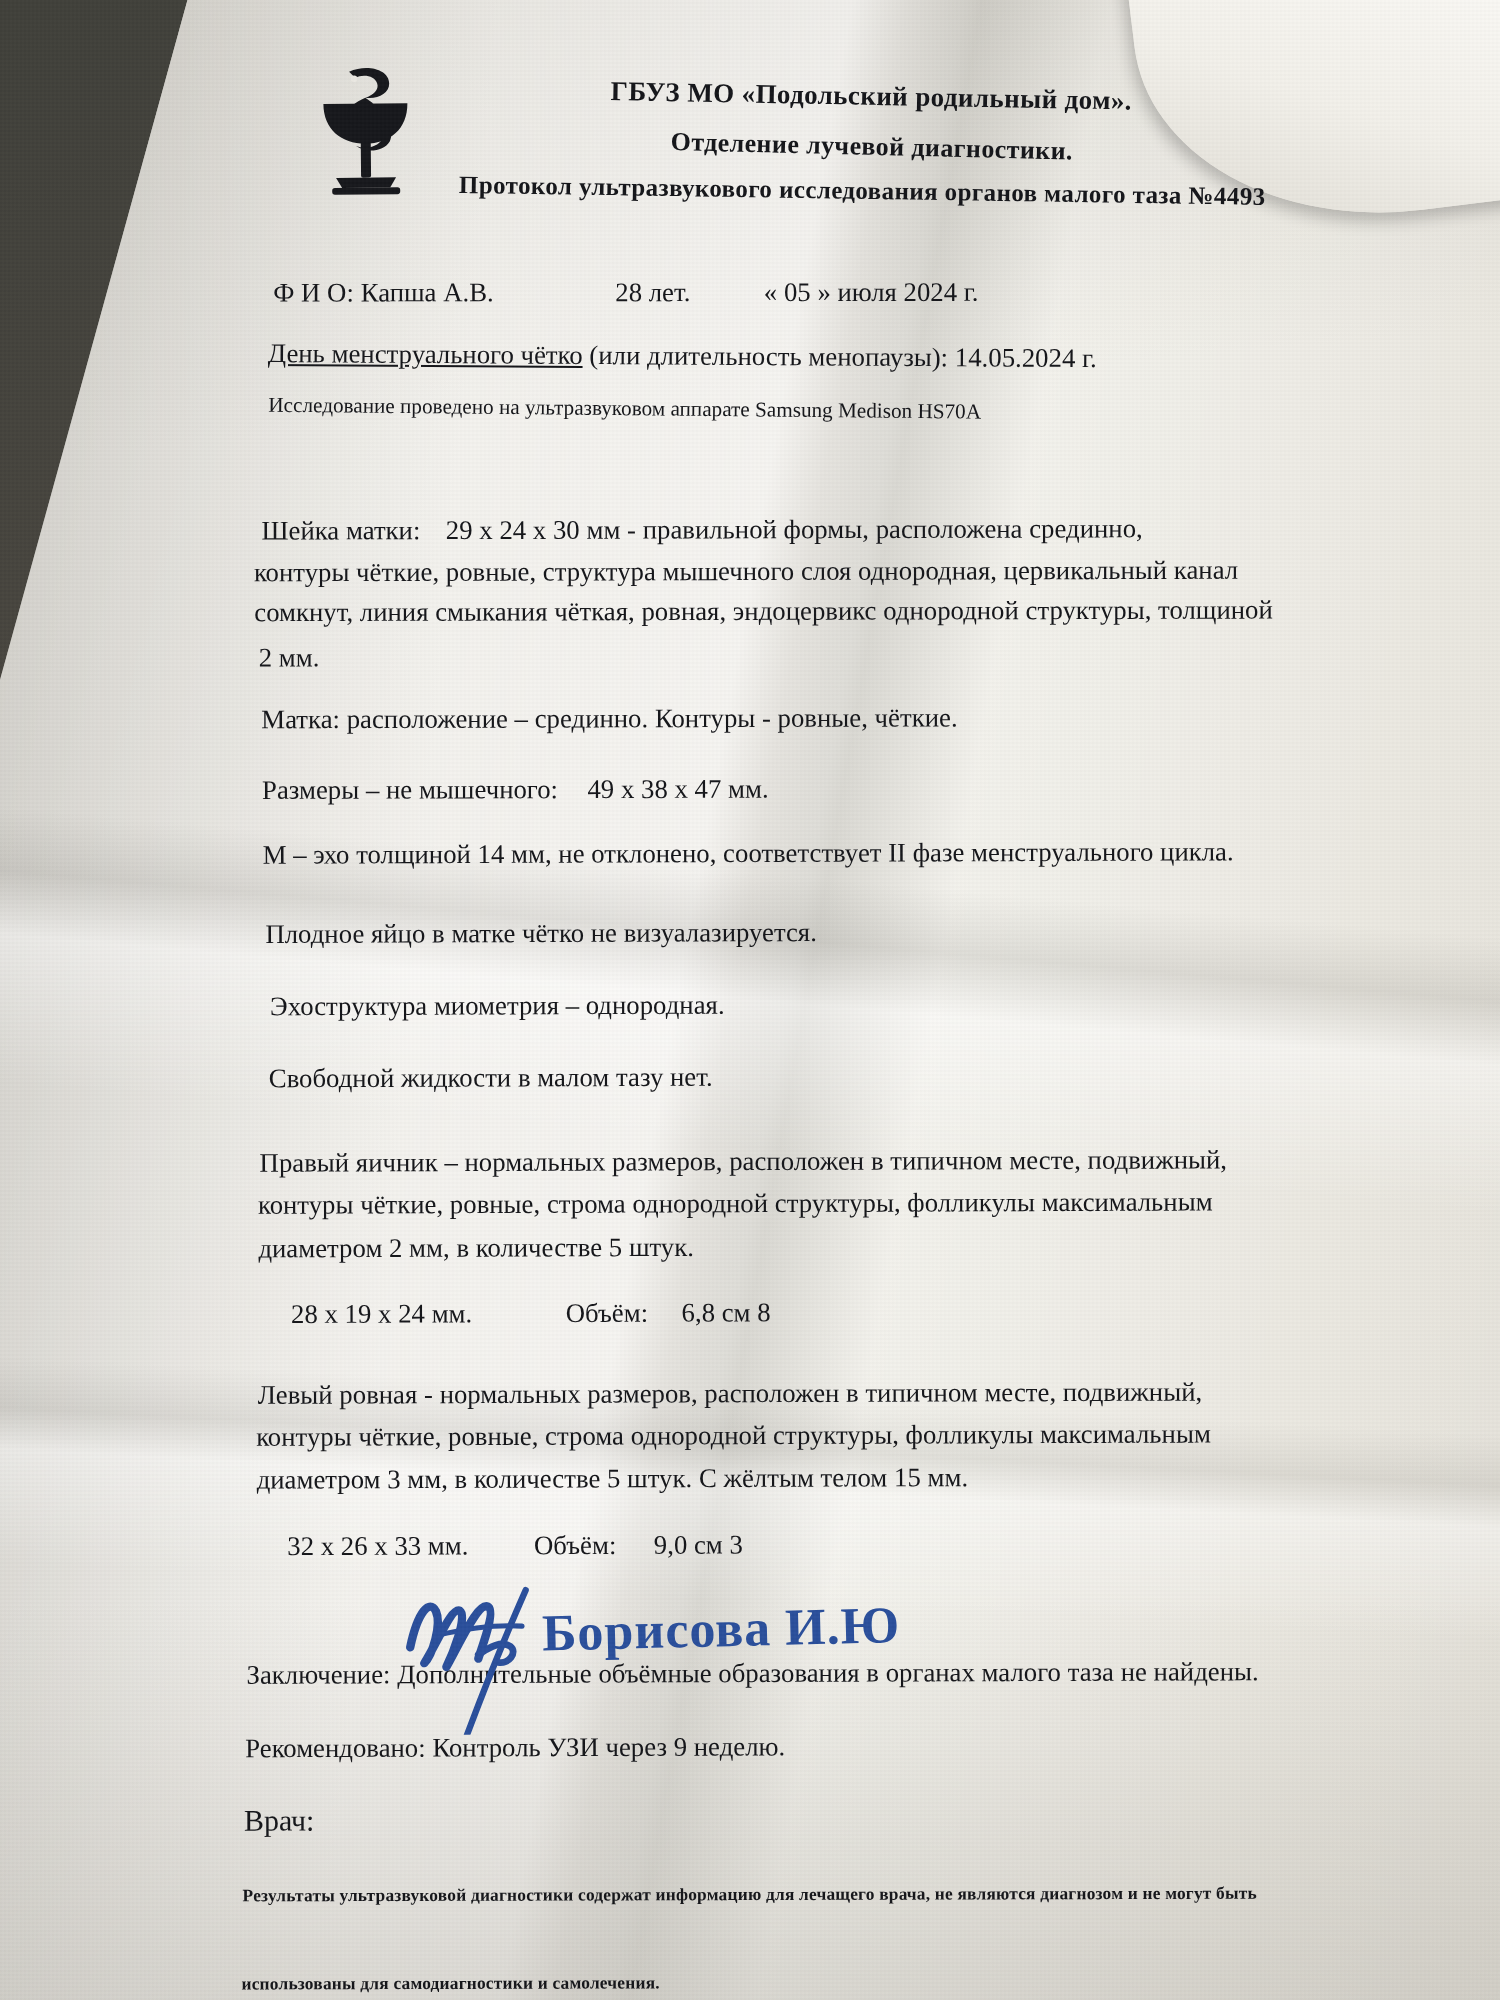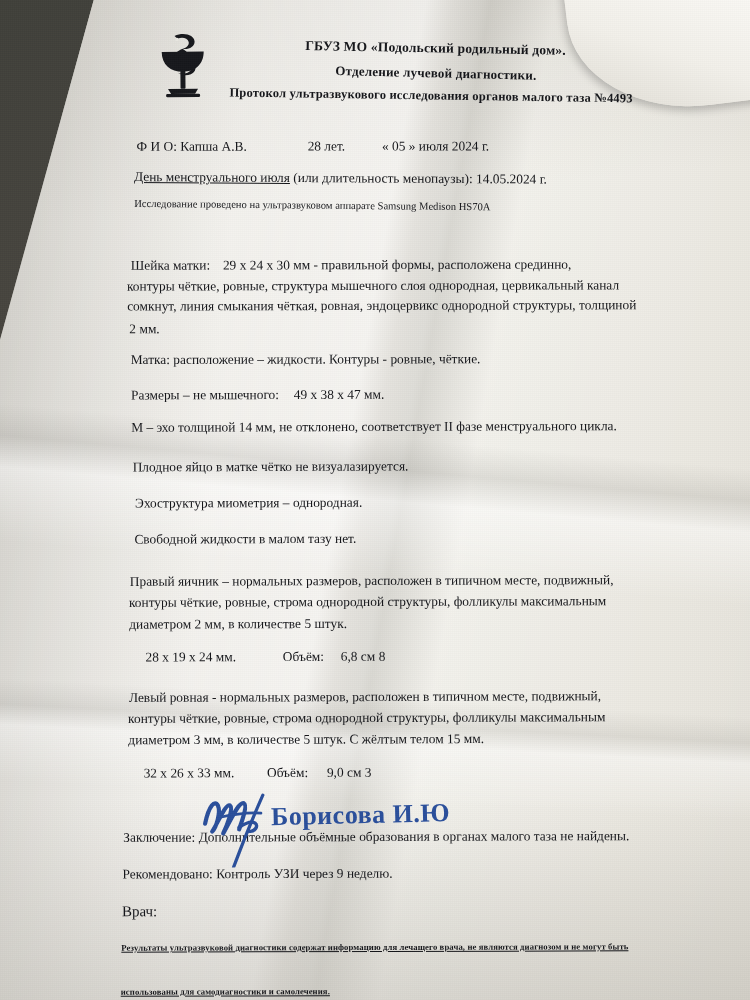--- a/index.html
+++ b/index.html
@@ -91,21 +91,21 @@
   .logo{position:absolute;left:158px;top:30px;width:58px;height:72px;}
   .hdr{position:absolute;text-align:center;letter-spacing:.2px;}
   .hdr.l1{left:205px;top:41px;width:470px;font-size:13.5px;font-weight:700;transform:rotate(1.6deg);}
   .hdr.l2{left:205px;top:66px;width:470px;font-size:13px;font-weight:700;transform:rotate(1.9deg);}
   .hdr.l3{left:175px;top:89px;width:520px;font-size:12.5px;font-weight:700;transform:rotate(1.4deg);}
 
   .ln{position:absolute;font-size:13.4px;line-height:1.52;white-space:nowrap;}
   b{font-weight:400;}
   .u{text-decoration:underline;}
   .small{font-size:10.6px;}
-  .tiny{font-size:8.7px;line-height:1.45;letter-spacing:.1px;font-weight:600;text-decoration:underline;}
+  .tiny{font-size:8.7px;line-height:1.45;letter-spacing:.1px;font-weight:600;}
 
   
   .sig-name{
     position:absolute;left:268px;top:800px;
     font-family:"Liberation Serif", serif;
     font-size:26px;font-weight:700;color:#2a4f9b;letter-spacing:.5px;
     transform:rotate(-0.8deg);
   }
   .sig-mark{position:absolute;left:196px;top:786px;width:110px;height:80px;}
 
@@ -162,40 +162,40 @@
     <div class="ln" style="left:140px;top:136px;transform:rotate(0.5deg);">
       <b>Ф И О:</b>
       <span>Капша А.В.</span>
       <span style="display:inline-block;width:54px"></span>
       <span>28 лет.</span>
       <span style="display:inline-block;width:30px"></span>
       <span>«  05  »   июля  2024 г.</span>
     </div>
 
     <div class="ln" style="left:137px;top:168px;transform:rotate(0.9deg);">
-      <span class="u">День менструального июля</span>
+      <span class="u">День менструального чётко</span>
       <span>(или длительность менопаузы): 14.05.2024 г.</span>
     </div>
 
     <div class="ln small" style="left:137px;top:197px;transform:rotate(1.1deg);">Исследование проведено на ультразвуковом аппарате Samsung  Medison HS70A</div>
 
 
     <div class="ln" style="left:133px;top:255px;transform:rotate(0.4deg);">
       <b>Шейка матки:</b>
       <span style="display:inline-block;width:6px"></span>
       <span>29  х  24   х   30  мм</span>
       <span>- правильной формы, расположена срединно,</span>
     </div>
     <div class="ln" style="left:129px;top:276px;transform:rotate(0.4deg);">контуры чёткие, ровные, структура мышечного слоя однородная, цервикальный канал</div>
     <div class="ln" style="left:129px;top:296px;transform:rotate(0.4deg);">сомкнут, линия смыкания чёткая, ровная, эндоцервикс однородной структуры, толщиной</div>
     <div class="ln" style="left:131px;top:317px;transform:rotate(0.4deg);">2 мм.</div>
 
     <div class="ln" style="left:132px;top:349px;transform:rotate(0.4deg);">
       <b>Матка:</b>
-      <span>расположение – жидкости. Контуры - ровные, чёткие.</span>
+      <span>расположение – срединно. Контуры - ровные, чёткие.</span>
     </div>
 
     <div class="ln" style="left:132px;top:384px;transform:rotate(0.4deg);">
       <span>Размеры – не мышечного:</span>
       <span style="display:inline-block;width:8px"></span>
       <span>49  х  38  х  47  мм.</span>
     </div>
 
     <div class="ln" style="left:132px;top:417px;transform:rotate(0.35deg);">М – эхо толщиной   14   мм, не отклонено, соответствует   II   фазе менструального цикла.</div>
 

